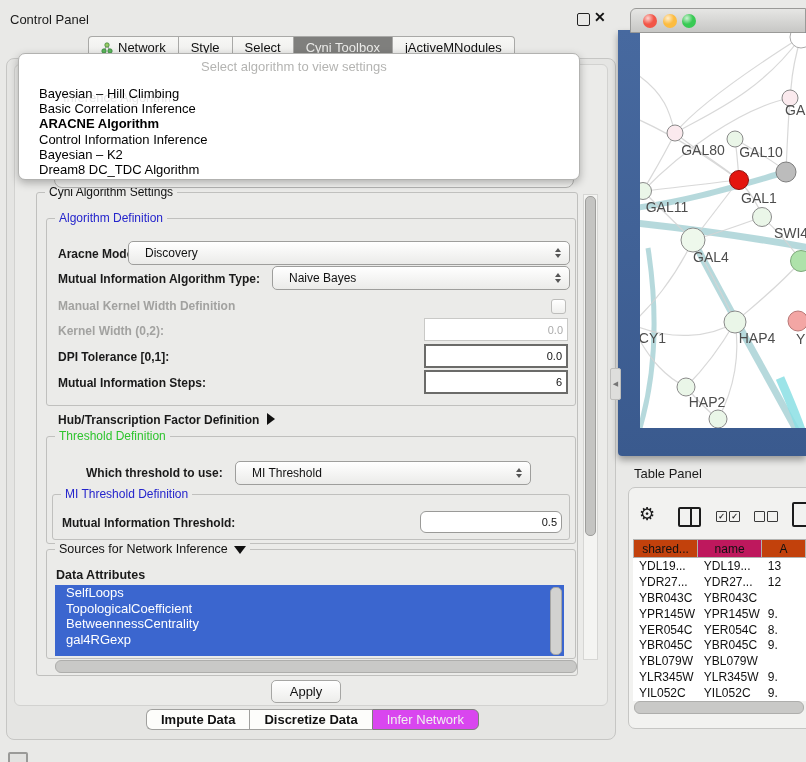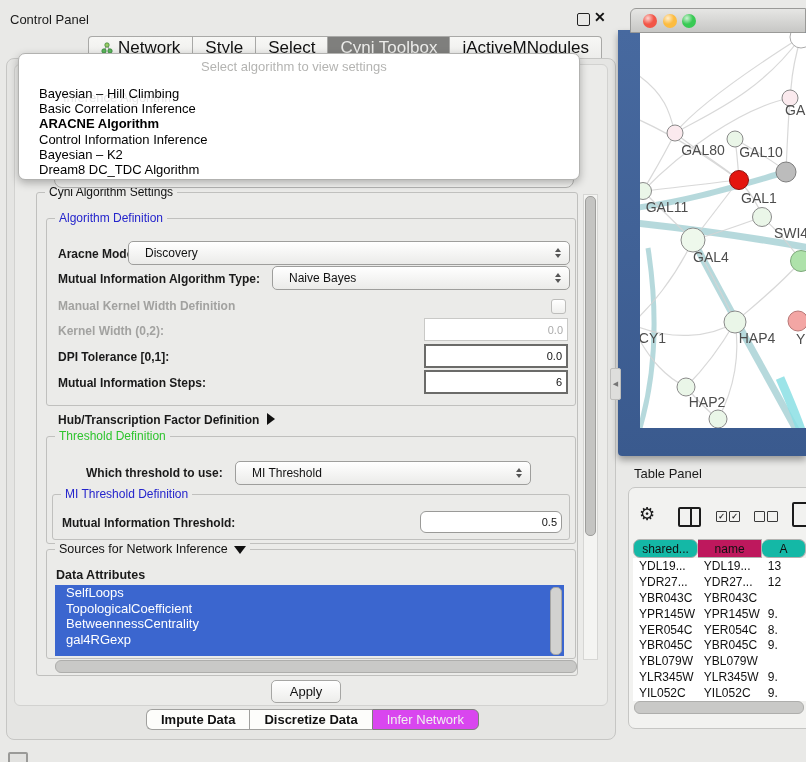--- a/index.html
+++ b/index.html
@@ -4,21 +4,21 @@
 <style>
   html,body{margin:0;padding:0;background:#d8d8d6;}
   #stage{position:relative;width:806px;height:762px;background:#e9e9e7;overflow:hidden;
          font-family:"Liberation Sans",sans-serif;color:#111;}
   .abs{position:absolute;}
   
   .cp-title{left:10px;top:12px;font-size:13px;color:#1a1a1a;}
   .winbtn-square{left:577px;top:13px;width:11px;height:11px;border:1.5px solid #222;border-radius:2px;}
   .winbtn-x{left:594px;top:9px;font-size:14px;font-weight:700;color:#111;}
   #top-tabs{left:88px;top:36px;display:flex;align-items:stretch;height:22px;}
-  .tab{display:flex;align-items:center;gap:5px;padding:8px 12px;font-size:17px;
+  .tab{display:flex;align-items:center;gap:5px;padding:8px 12px;font-size:13px;
        background:linear-gradient(#f7f7f5,#ededeb);border:1px solid #a9a9a7;border-bottom:none;
        border-right:none;}
   .tab:first-child{border-top-left-radius:4px;}
   .tab:last-child{border-right:1px solid #a9a9a7;border-top-right-radius:4px;}
   .tab.selected{background:#7f7f7d;color:#ececea;}
   .outer-panel{left:6px;top:58px;width:608px;height:680px;background:#e5e5e3;border:1px solid #c6c6c4;border-radius:8px;}
   .inner-panel{left:14px;top:64px;width:592px;height:640px;background:#ebebe9;border:1px solid #d2d2d0;border-radius:6px;}
   .ghost-combo{left:54px;top:158px;width:518px;height:28px;background:#f3f3f1;border:1px solid #b4b4b2;border-radius:8px;z-index:2;}
   
   #dropdown{left:18px;top:53px;width:560px;height:125px;background:#fff;border:1px solid #b2b2b0;
@@ -76,21 +76,21 @@
   .icon-gear{left:639px;top:503px;font-size:18px;color:#1c1c1c;}
   .icon-cols{left:678px;top:507px;width:19px;height:16px;border:2px solid #1c1c1c;border-radius:2px;}
   .icon-cols::after{content:"";position:absolute;left:50%;top:0;bottom:0;width:2px;background:#1c1c1c;}
   .cb-ico{position:absolute;width:9px;height:9px;border:1.5px solid #3a3a3a;border-radius:1px;font-size:8px;line-height:9px;text-align:center;color:#222;font-weight:700;}
   .icon-file{left:792px;top:502px;width:15px;height:21px;border:2px solid #1c1c1c;border-radius:2px;background:#f2f2f0;}
   #tbl{left:633px;top:539px;width:173px;}
   .tr{display:flex;}
   .th{box-sizing:border-box;height:19px;border:1px solid #b2b2b0;border-left:none;font-size:12px;
       display:flex;align-items:center;justify-content:center;background:#be185d;}
   .th:first-child{border-left:1px solid #b2b2b0;}
-  .th.accent{background:#14b8a6;border-radius:7px;}
+  .th.accent{background:#c2410c;}
   .td{box-sizing:border-box;height:15.9px;font-size:12px;display:flex;align-items:center;padding-left:6px;
       white-space:nowrap;overflow:hidden;background:#fff;}
   .blicon{left:8px;top:752px;width:16px;height:14px;border:2px solid #9a9a98;border-radius:2px;background:#e2e2e0;}
 </style>
 </head>
 <body>
 
 <div id="stage">
 
   <span class="abs cp-title">Control Panel</span>

